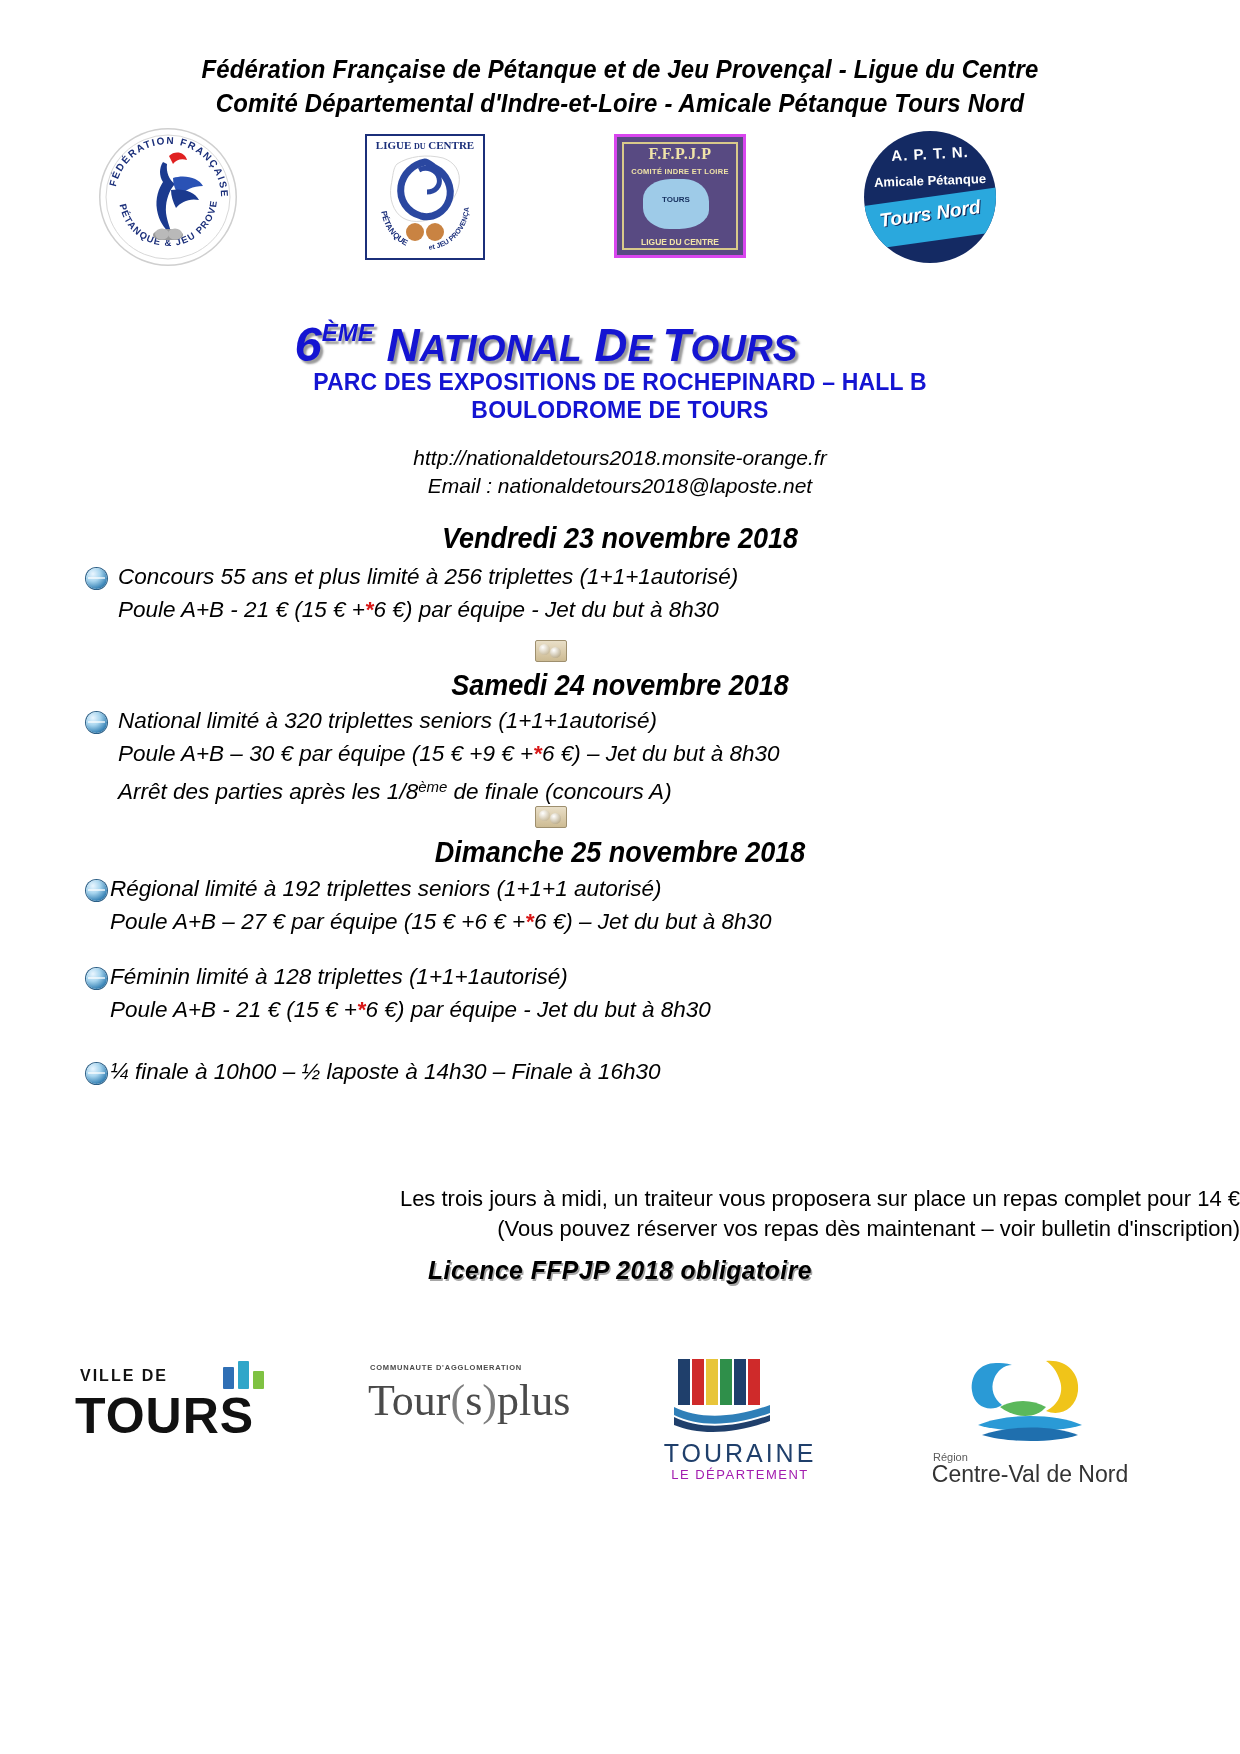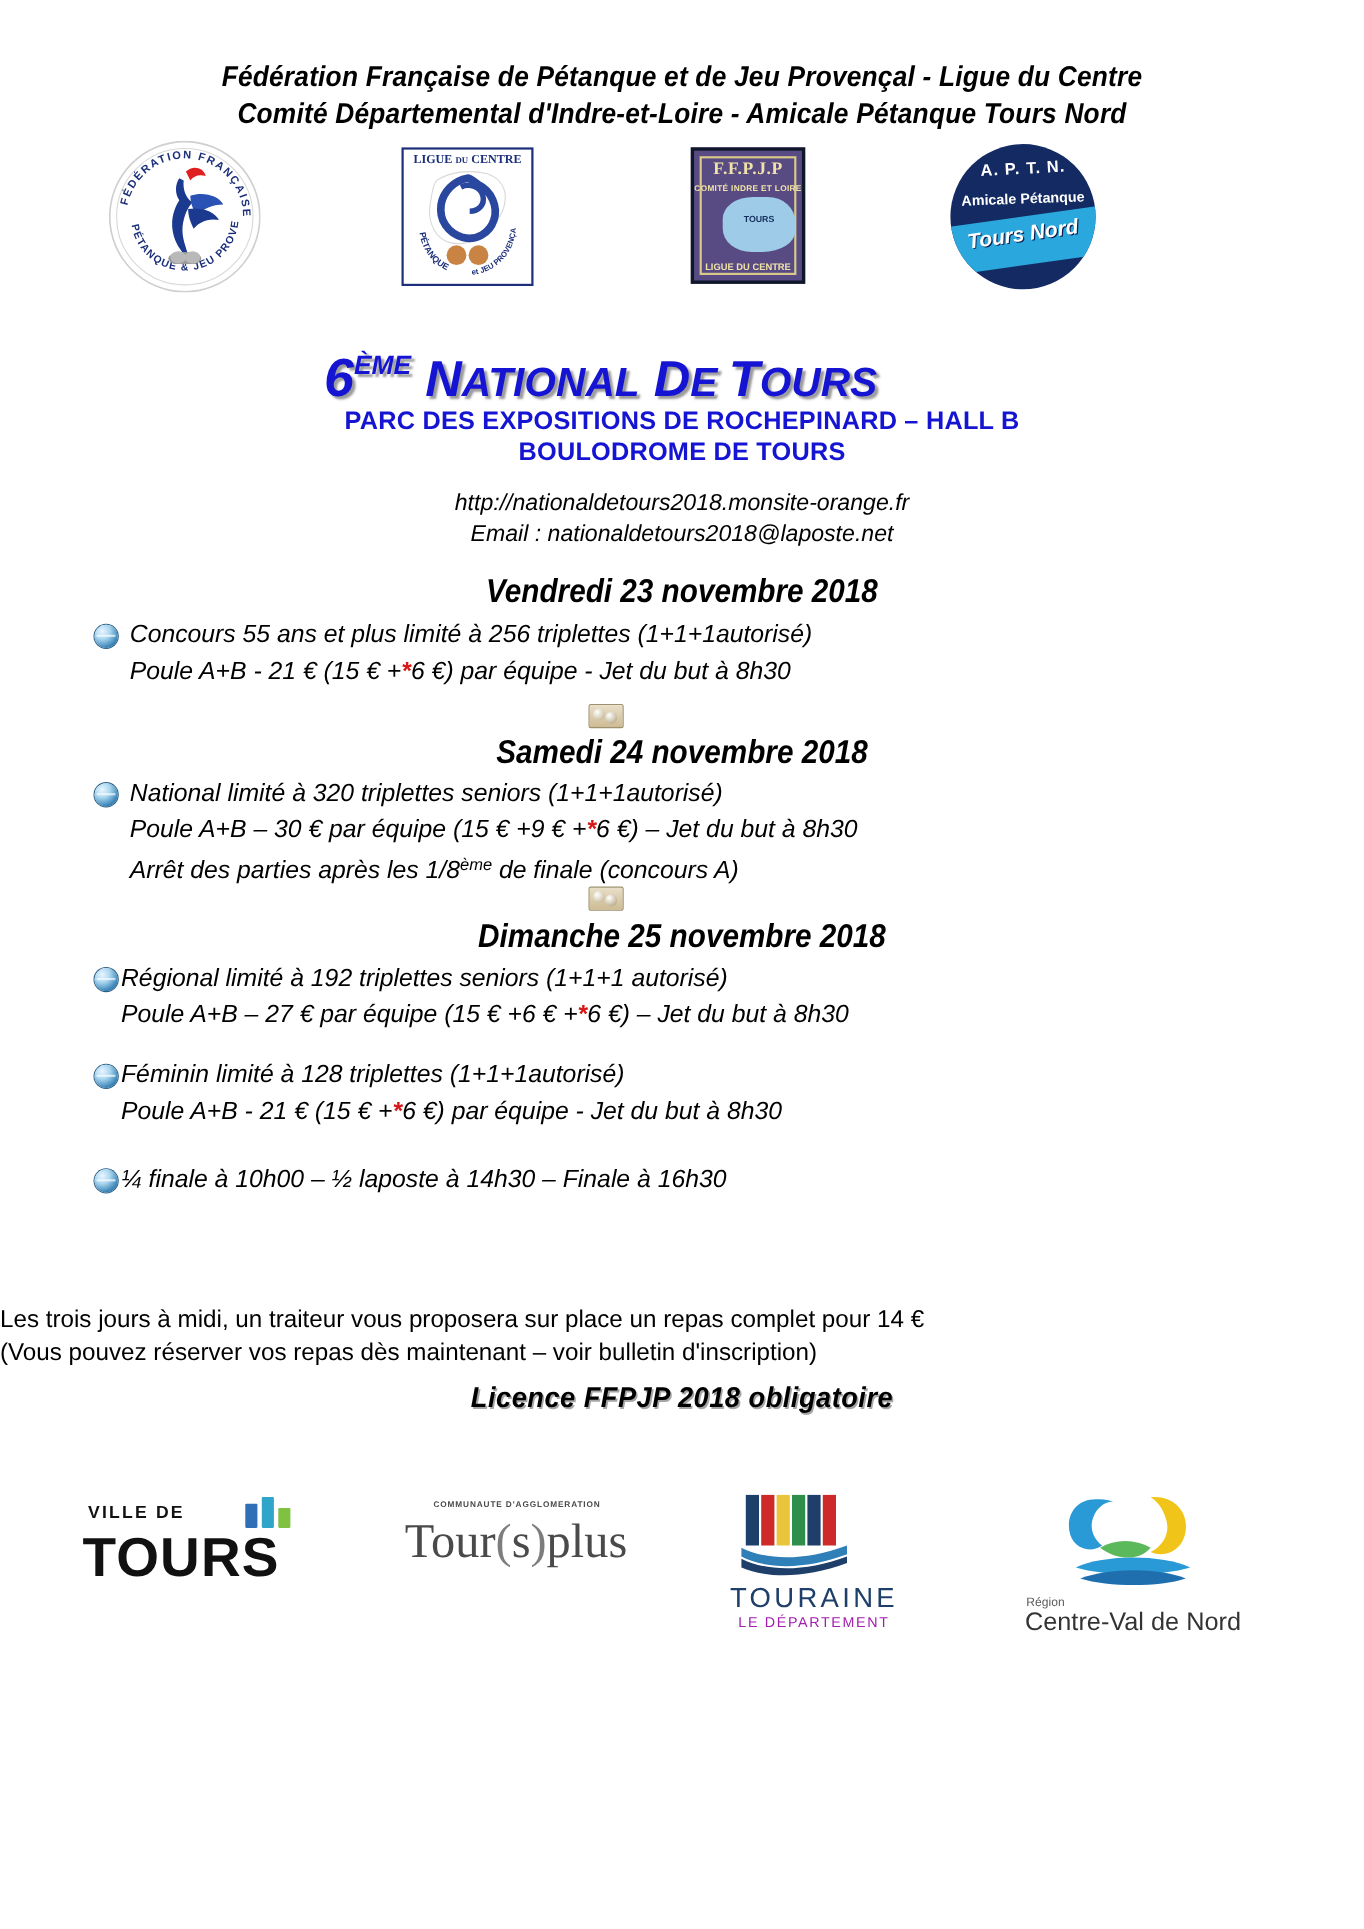--- a/index.html
+++ b/index.html
@@ -87,24 +87,24 @@
     font-size: 11px;
     font-weight: bold;
     color: #1b2f7a;
     font-family: "Liberation Serif", serif;
   }
   .ligue-title .sm { font-size: 8px; }
 
   
   .comite-badge {
     position: relative;
-    width: 104px; height: 124px;
+    width: 132px; height: 124px;
     margin: 6px auto 0;
     background: #584a82;
-    border: 3px solid #0f172a;
+    border: 3px solid #d946ef;
     box-sizing: border-box;
   }
   .comite-inner {
     position: absolute; inset: 5px;
     border: 2px solid #d8c98a;
   }
   .comite-top {
     position: absolute;
     top: 8px; left: 0; right: 0;
     text-align: center;
@@ -322,22 +322,22 @@
     color: #d81717;
     font-family: "Liberation Serif", serif;
     font-weight: bold;
     font-size: 13.5px;
     top: 1131px;
   }
 
   
   .closing {
     position: absolute;
-    left: 0; width: 1228px;
-    text-align: left;
+    left: 12px; width: 1228px;
+    text-align: right;
     color: #000000;
     font-size: 22px;
   }
   #closing1 { top: 1186px; }
   #closing2 { top: 1216px; }
 
   .licence {
     position: absolute;
     left: 0; width: 1240px;
     top: 1255px;
@@ -381,21 +381,21 @@
     font-weight: bold;
     font-size: 50px;
     letter-spacing: 1px;
     color: #111111;
   }
 
   
   #sp-toursplus { left: 360px; width: 230px; }
   .tp-top {
     position: absolute;
-    left: 34px; top: 8px;
+    left: 10px; top: 8px;
     font-size: 7.5px;
     font-weight: bold;
     letter-spacing: 0.8px;
     color: #4a4a4a;
   }
   .tp-main {
     position: absolute;
     left: 8px; top: 20px;
     font-family: "Liberation Serif", serif;
     font-size: 44px;

